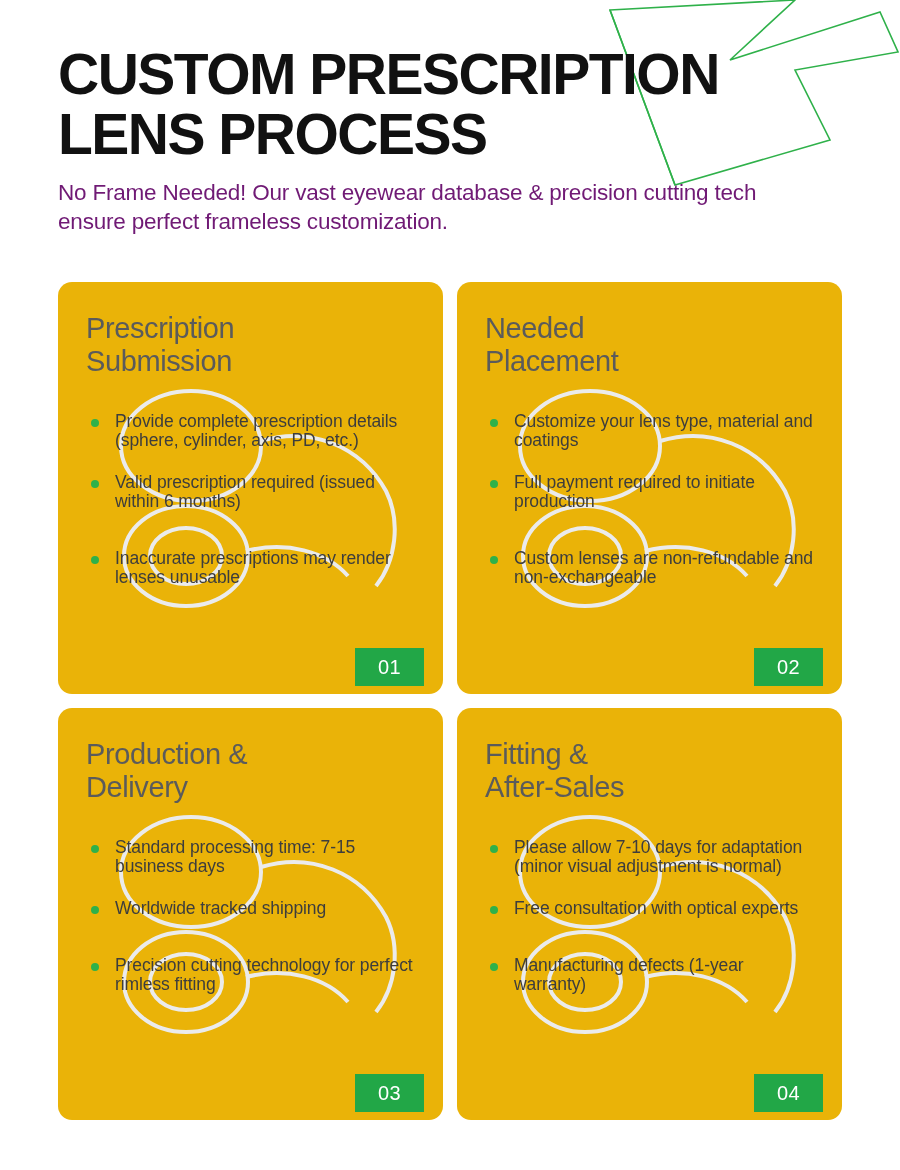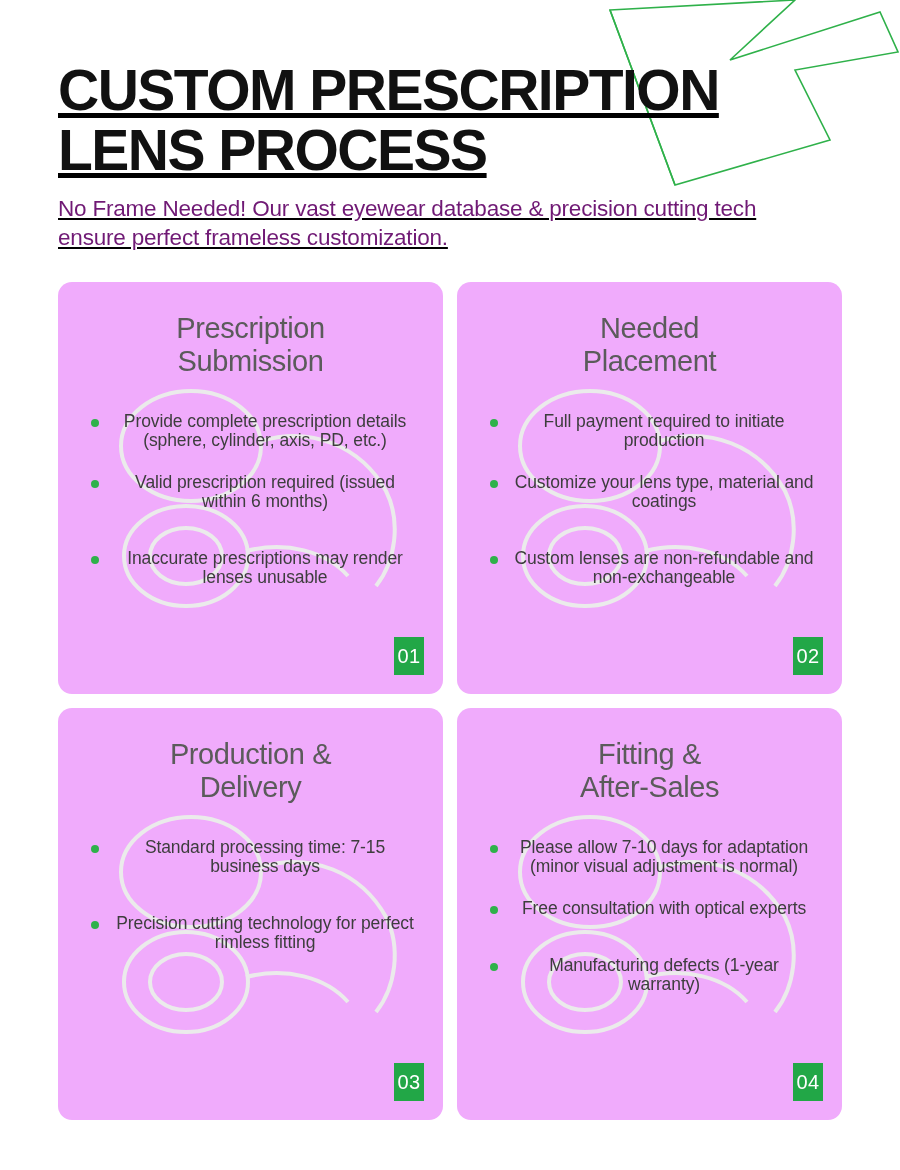--- a/index.html
+++ b/index.html
@@ -28,23 +28,22 @@
     top: 0;
     right: 0;
     width: 320px;
     height: 190px;
     pointer-events: none;
   }
 
   .header {
     position: absolute;
     left: 58px;
-    top: 60px;
+    top: 44px;
     right: 60px;
-    text-decoration: underline;
   }
 
   .title {
     font-size: 57px;
     line-height: 60px;
     font-weight: bold;
     letter-spacing: -1.5px;
     color: #111111;
     margin: 0;
     max-width: 790px;
@@ -65,26 +64,25 @@
     top: 282px;
     width: 784px;
     display: grid;
     grid-template-columns: 385px 385px;
     grid-template-rows: 412px 412px;
     gap: 14px 14px;
   }
 
   .card {
     position: relative;
-    background: #f0abfc;
+    background: #eab308;
     border-radius: 14px;
     overflow: hidden;
     box-sizing: border-box;
     padding: 30px 28px 0 28px;
-    text-align: center;
   }
 
   
   .card-watermark {
     position: absolute;
     left: 50%;
     top: 52%;
     transform: translate(-50%, -50%);
     width: 330px;
     height: 250px;
@@ -138,22 +136,22 @@
     background: #2fb14a;
   }
 
   .bullets li.gap-before {
     margin-top: 38px;
   }
 
   .badge {
     position: absolute;
     right: 19px;
-    bottom: 19px;
-    width: 30px;
+    bottom: 8px;
+    width: 69px;
     height: 38px;
     background: #22a747;
     color: #ffffff;
     font-size: 20px;
     display: flex;
     align-items: center;
     justify-content: center;
     letter-spacing: 0.5px;
     z-index: 3;
   }
@@ -200,41 +198,42 @@
         <ellipse cx="105" cy="75" rx="70" ry="55" fill="none" stroke="#ebebeb" stroke-width="4"></ellipse>
         <ellipse cx="100" cy="185" rx="62" ry="50" fill="none" stroke="#ebebeb" stroke-width="4"></ellipse>
         <ellipse cx="100" cy="185" rx="36" ry="28" fill="none" stroke="#ebebeb" stroke-width="4"></ellipse>
         <path d="M175 70 C225 55 275 75 300 120 C315 150 310 190 290 215" fill="none" stroke="#ebebeb" stroke-width="4"></path>
         <path d="M160 180 C200 170 240 180 262 205" fill="none" stroke="#ebebeb" stroke-width="4"></path>
       </svg>
       <div class="card-inner">
         <h2 class="card-title">Needed
 Placement</h2>
         <ul class="bullets">
+          <li>Customize your lens type, material and coatings</li>
           <li>Full payment required to initiate production</li>
-          <li>Customize your lens type, material and coatings</li>
           <li class="gap-before">Custom lenses are non-refundable and non-exchangeable</li>
         </ul>
       </div>
       <div class="badge">02</div>
     </div>
 
     <div class="card">
       <svg class="card-watermark" viewBox="0 0 330 250">
         <ellipse cx="105" cy="75" rx="70" ry="55" fill="none" stroke="#ebebeb" stroke-width="4"></ellipse>
         <ellipse cx="100" cy="185" rx="62" ry="50" fill="none" stroke="#ebebeb" stroke-width="4"></ellipse>
         <ellipse cx="100" cy="185" rx="36" ry="28" fill="none" stroke="#ebebeb" stroke-width="4"></ellipse>
         <path d="M175 70 C225 55 275 75 300 120 C315 150 310 190 290 215" fill="none" stroke="#ebebeb" stroke-width="4"></path>
         <path d="M160 180 C200 170 240 180 262 205" fill="none" stroke="#ebebeb" stroke-width="4"></path>
       </svg>
       <div class="card-inner">
         <h2 class="card-title">Production &amp;
 Delivery</h2>
         <ul class="bullets">
           <li>Standard processing time: 7-15 business days</li>
+          <li>Worldwide tracked shipping</li>
           <li class="gap-before">Precision cutting technology for perfect rimless fitting</li>
         </ul>
       </div>
       <div class="badge">03</div>
     </div>
 
     <div class="card">
       <svg class="card-watermark" viewBox="0 0 330 250">
         <ellipse cx="105" cy="75" rx="70" ry="55" fill="none" stroke="#ebebeb" stroke-width="4"></ellipse>
         <ellipse cx="100" cy="185" rx="62" ry="50" fill="none" stroke="#ebebeb" stroke-width="4"></ellipse>

